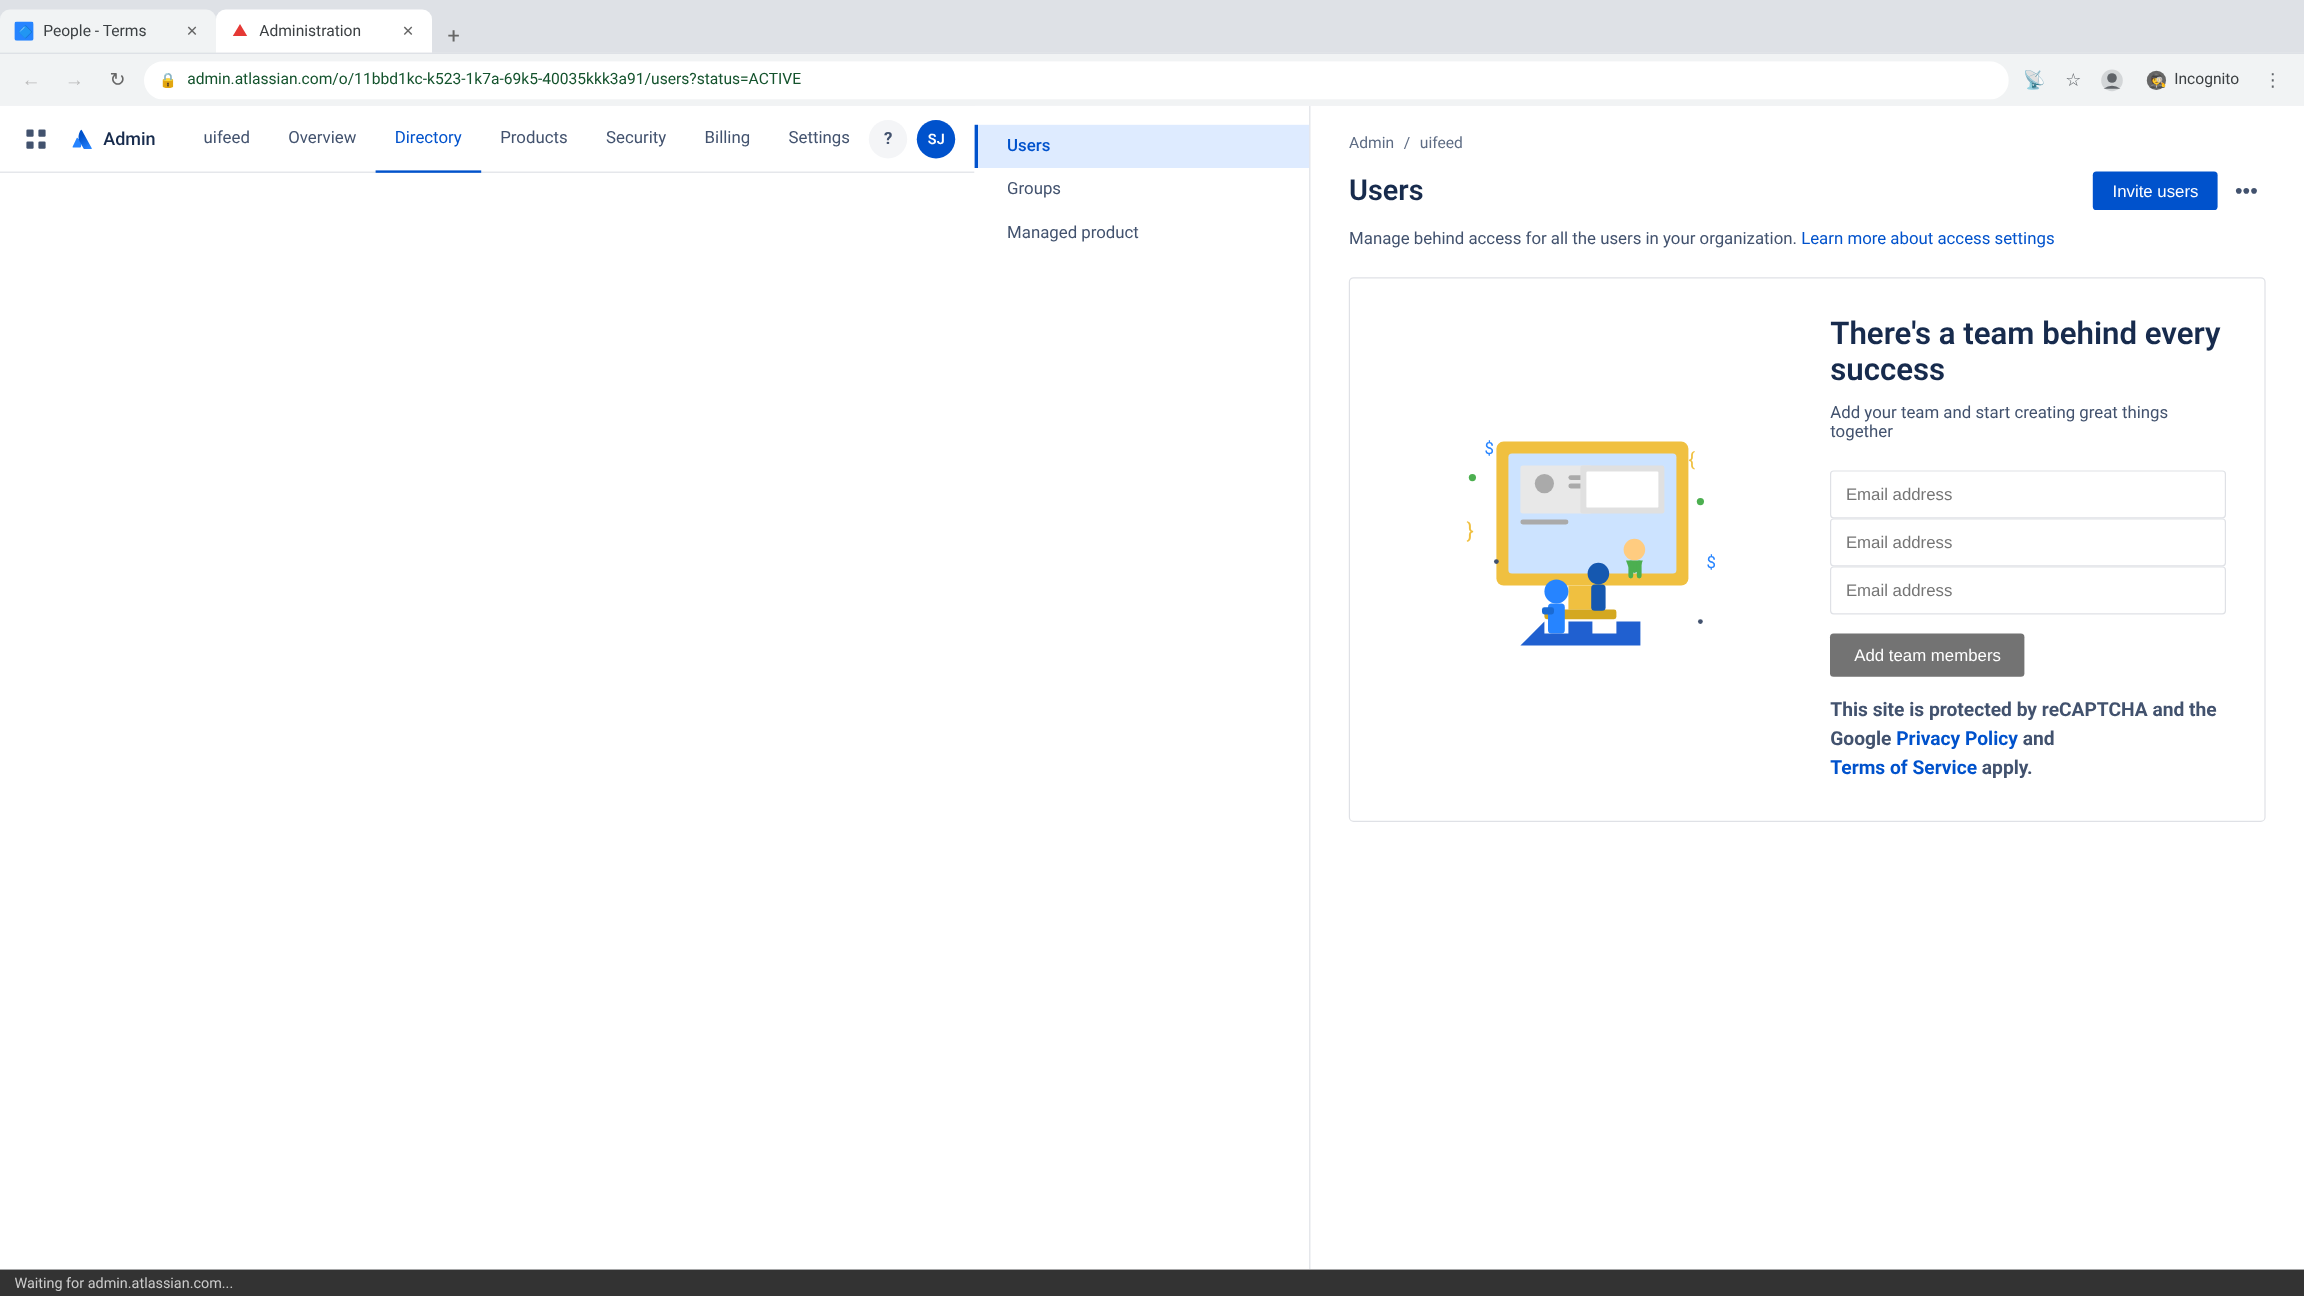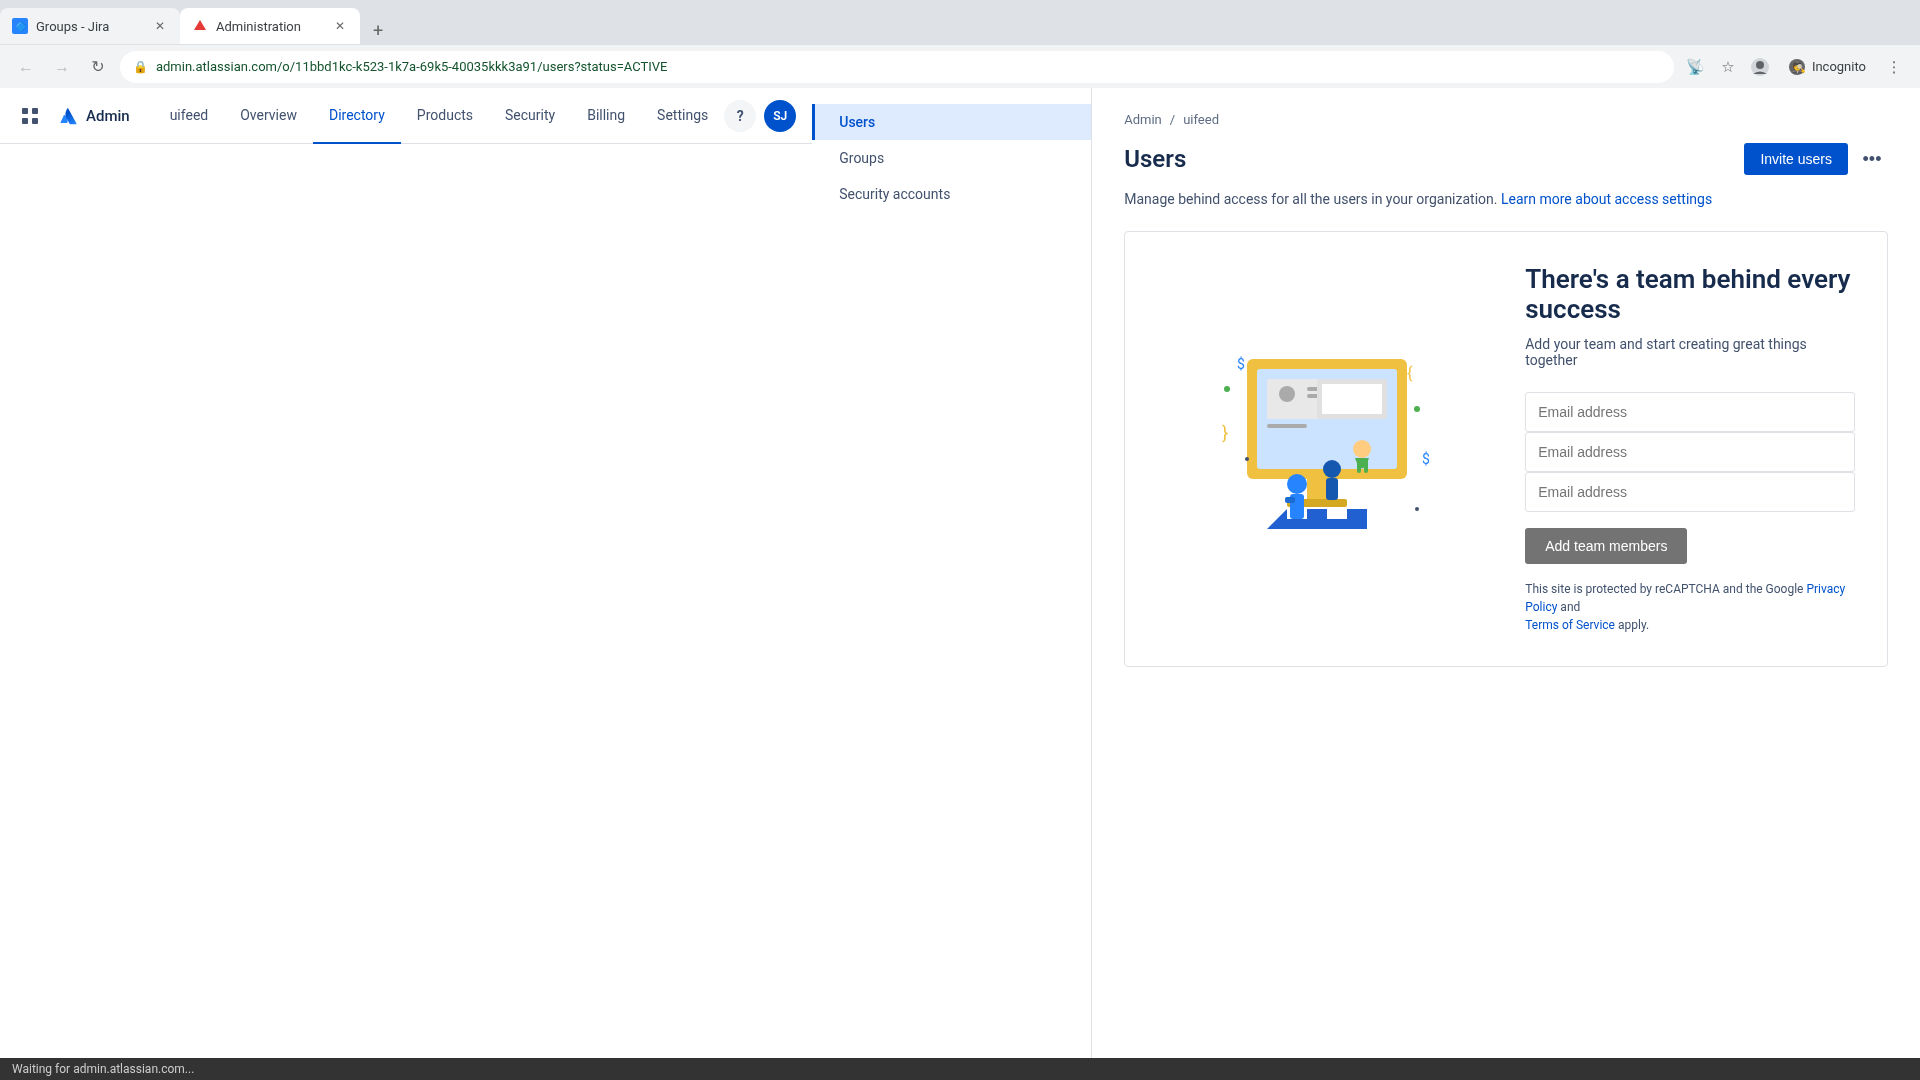--- a/index.html
+++ b/index.html
@@ -70,42 +70,42 @@
 
     
     .illustration-svg { width: 300px; height: 280px; }
 
     .invite-form-section { flex: 1; }
     .invite-headline { font-size: 26px; font-weight: 600; color: #172b4d; margin-bottom: 12px; }
     .invite-subheadline { font-size: 14px; color: #42526e; margin-bottom: 24px; }
     .email-inputs { display: flex; flex-direction: column; margin-bottom: 16px; }
     .email-input { width: 100%; max-width: 520px; height: 40px; border: 1px solid #dfe1e6; border-radius: 3px; padding: 0 12px; font-size: 14px; color: #172b4d; outline: none; }
     .add-members-btn { background: #737373; color: #fff; border: none; border-radius: 3px; padding: 10px 20px; font-size: 14px; font-weight: 500; cursor: pointer; margin-bottom: 16px; }
-    .recaptcha-text { font-size: 12px; color: #42526e; max-width: 520px; line-height: 1.5; }
+    .recaptcha-text { font-size: 16px; color: #42526e; max-width: 520px; line-height: 1.5; font-weight: bold; }
     .recaptcha-text a { color: #0052cc; text-decoration: none; }
 
     
     .status-bar { height: 22px; background: #333; display: flex; align-items: center; padding: 0 12px; flex-shrink: 0; }
     .status-text { font-size: 12px; color: #ccc; }
   </style>
 </head>
 <body>
 
 <div class="browser-chrome">
 
   <div class="browser-tab-bar">
 
     <div class="browser-tab">
       <span class="tab-favicon">
         <svg width="16" height="16" viewBox="0 0 16 16">
             <rect width="16" height="16" rx="2" fill="#2684FF"></rect>
             <text x="3" y="12" font-size="10" fill="white">🔷</text>
           </svg>
       </span>
-      <span class="tab-title">Groups - Jira</span>
+      <span class="tab-title">People - Terms</span>
       <span class="tab-close">✕</span>
     </div>
 
     <div class="browser-tab active">
       <span class="tab-favicon">
         <svg width="16" height="16" viewBox="0 0 16 16">
             <polygon points="8,2 14,12 2,12" fill="#E53935"></polygon>
           </svg>
       </span>
       <span class="tab-title">Administration</span>
@@ -182,21 +182,21 @@
         <div class="help-btn">?</div>
         <div class="avatar">SJ</div>
       </div>
     </nav>
 
     <div class="main-layout">
 
       <aside class="sidebar">
         <a class="sidebar-item active">Users</a>
         <a class="sidebar-item">Groups</a>
-        <a class="sidebar-item">Security accounts</a>
+        <a class="sidebar-item">Managed product</a>
       </aside>
 
       <main class="content">
 
         <div class="breadcrumb">
           <a href="#">Admin</a>
           <span class="breadcrumb-sep">/</span>
           <a href="#">uifeed</a>
         </div>
 

